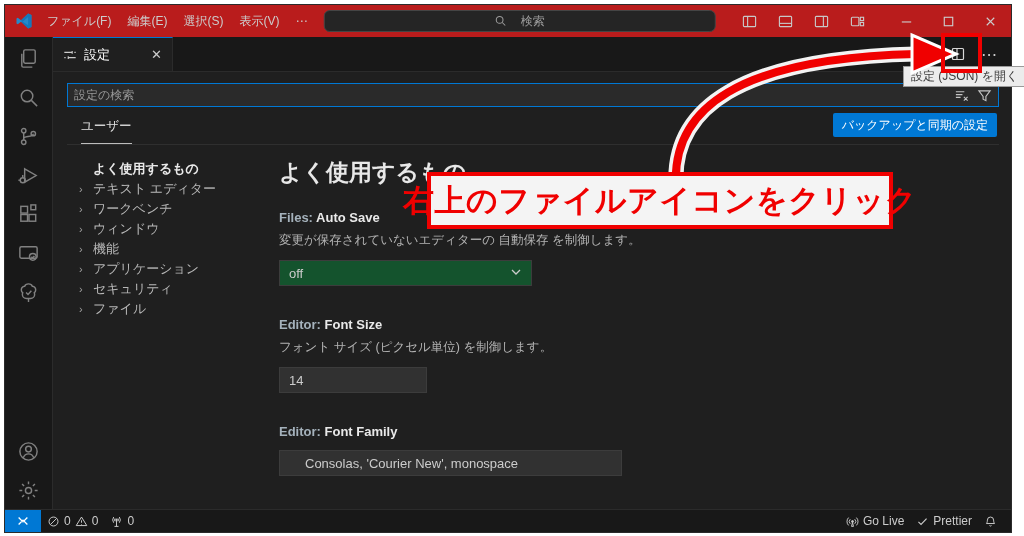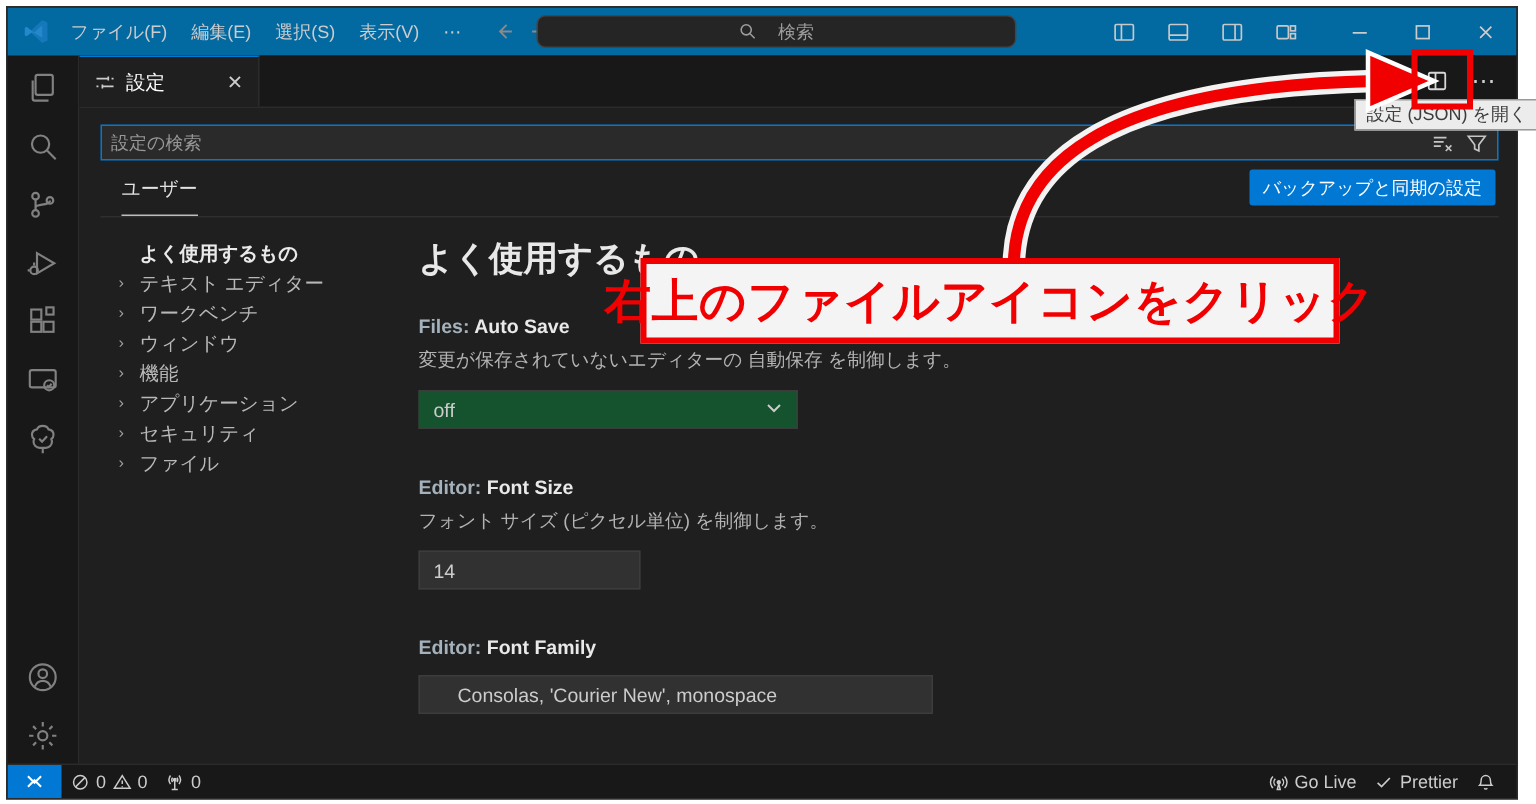--- a/index.html
+++ b/index.html
@@ -1,26 +1,26 @@
 <!DOCTYPE html>
 <html><head>
 <meta charset="utf-8">
 <style>
   * { margin:0; padding:0; box-sizing:border-box; }
   html,body { width:1024px; height:536px; background:#ffffff; font-family:"Liberation Sans","DejaVu Sans",sans-serif; }
   .stage { position:relative; width:1024px; height:536px; background:#ffffff; overflow:hidden; }
   .window { position:absolute; left:4px; top:4px; width:1008px; height:529px; background:#1f1f1f; border:1px solid #2b2b2b; display:flex; flex-direction:column; overflow:hidden; }
 
   
-  .titlebar { position:relative; height:32px; background:#0369a1; display:flex; align-items:center; flex-shrink:0; padding-left:10px; color:#cccccc; font-size:12px; }
+  .titlebar { position:relative; height:32px; background:#b91c1c; display:flex; align-items:center; flex-shrink:0; padding-left:10px; color:#cccccc; font-size:12px; }
   .vslogo { width:18px; height:18px; margin-right:6px; flex-shrink:0; }
   .menu-item { padding:0 8px; height:22px; line-height:22px; border-radius:4px; color:#cccccc; cursor:default; white-space:nowrap; }
   .nav-arrows { display:flex; gap:10px; margin-left:14px; color:#8a8a8a; align-items:center; }
   .nav-arrows svg { width:14px; height:14px; }
-  .title-search { position:absolute; left:50%; top:5px; transform:translateX(-47%); width:320px; height:22px; background:#252525; border:1px solid #454545; border-radius:6px; display:flex; align-items:center; justify-content:center; gap:14px; color:#9d9d9d; font-size:12px; }
+  .title-search { position:absolute; left:50%; top:5px; transform:translateX(-47%); width:392px; height:22px; background:#252525; border:1px solid #454545; border-radius:6px; display:flex; align-items:center; justify-content:center; gap:14px; color:#9d9d9d; font-size:12px; }
   .title-search svg { width:12px; height:12px; }
   .win-right { margin-left:auto; display:flex; align-items:center; height:100%; }
   .layout-icons { display:flex; gap:8px; margin-right:14px; color:#c8c8c8; }
   .layout-icons .wicon, .win-ctl { width:28px; height:28px; display:flex; align-items:center; justify-content:center; }
   .layout-icons svg, .win-ctl svg { width:15px; height:15px; }
   .win-ctl { width:42px; height:32px; color:#cccccc; }
 
   
   .mainrow { flex:1; display:flex; min-height:0; }
   .activitybar { width:48px; background:#181818; border-right:1px solid #2b2b2b; display:flex; flex-direction:column; align-items:center; padding:8px 0 6px 0; gap:13px; flex-shrink:0; }

